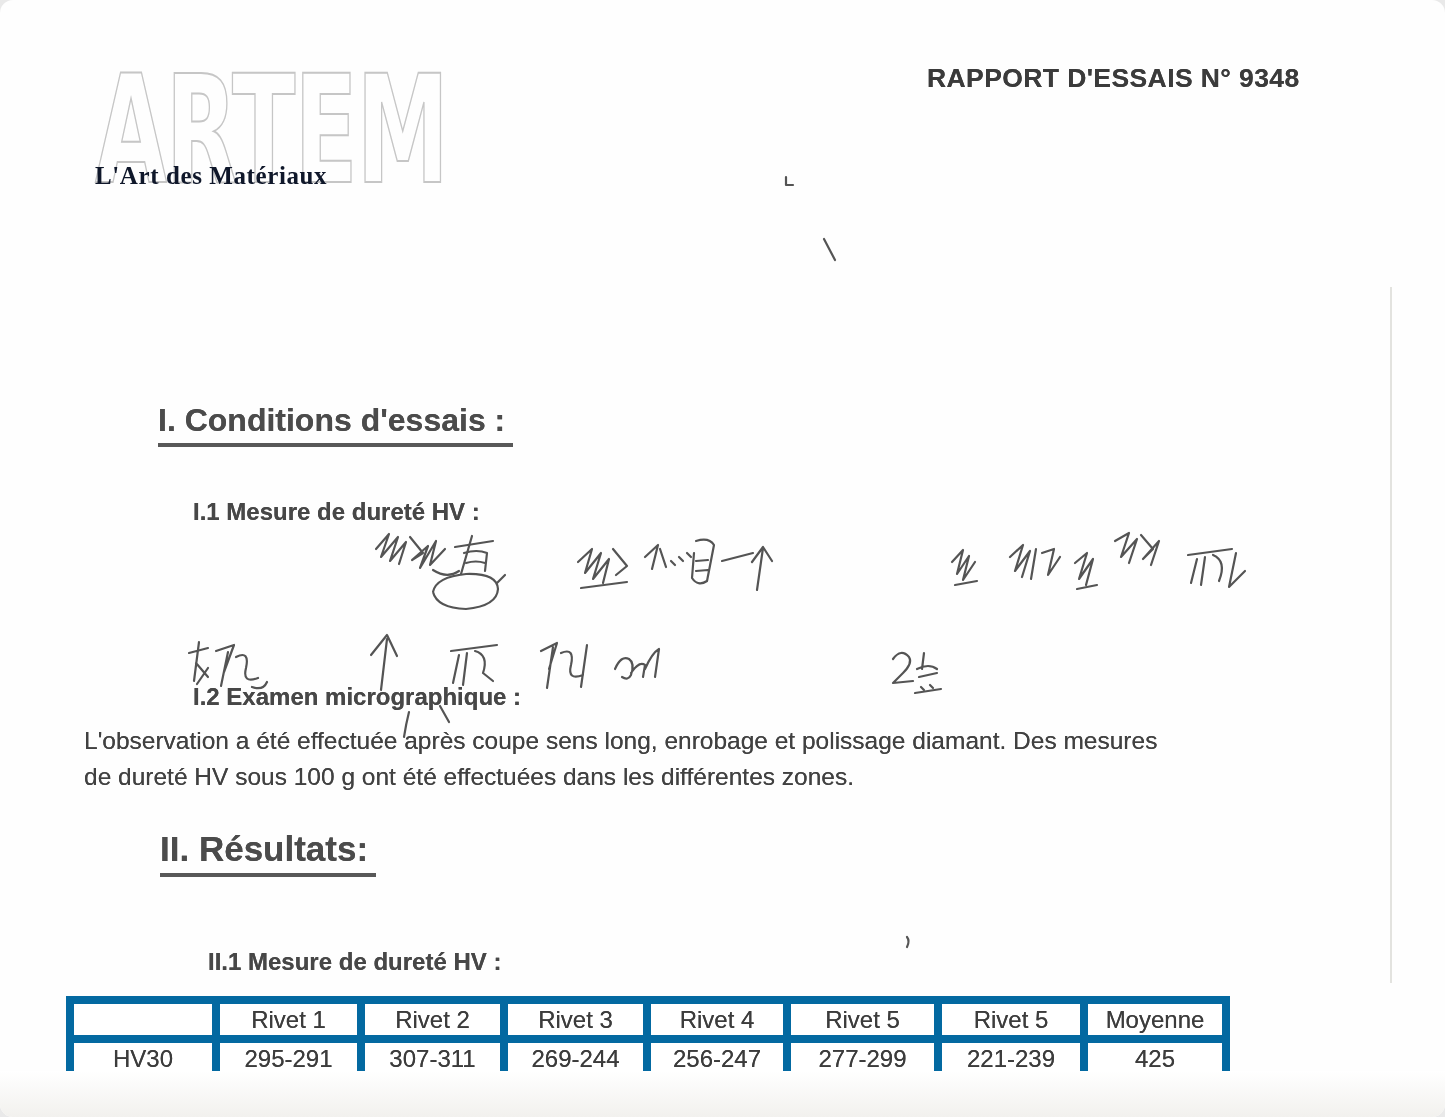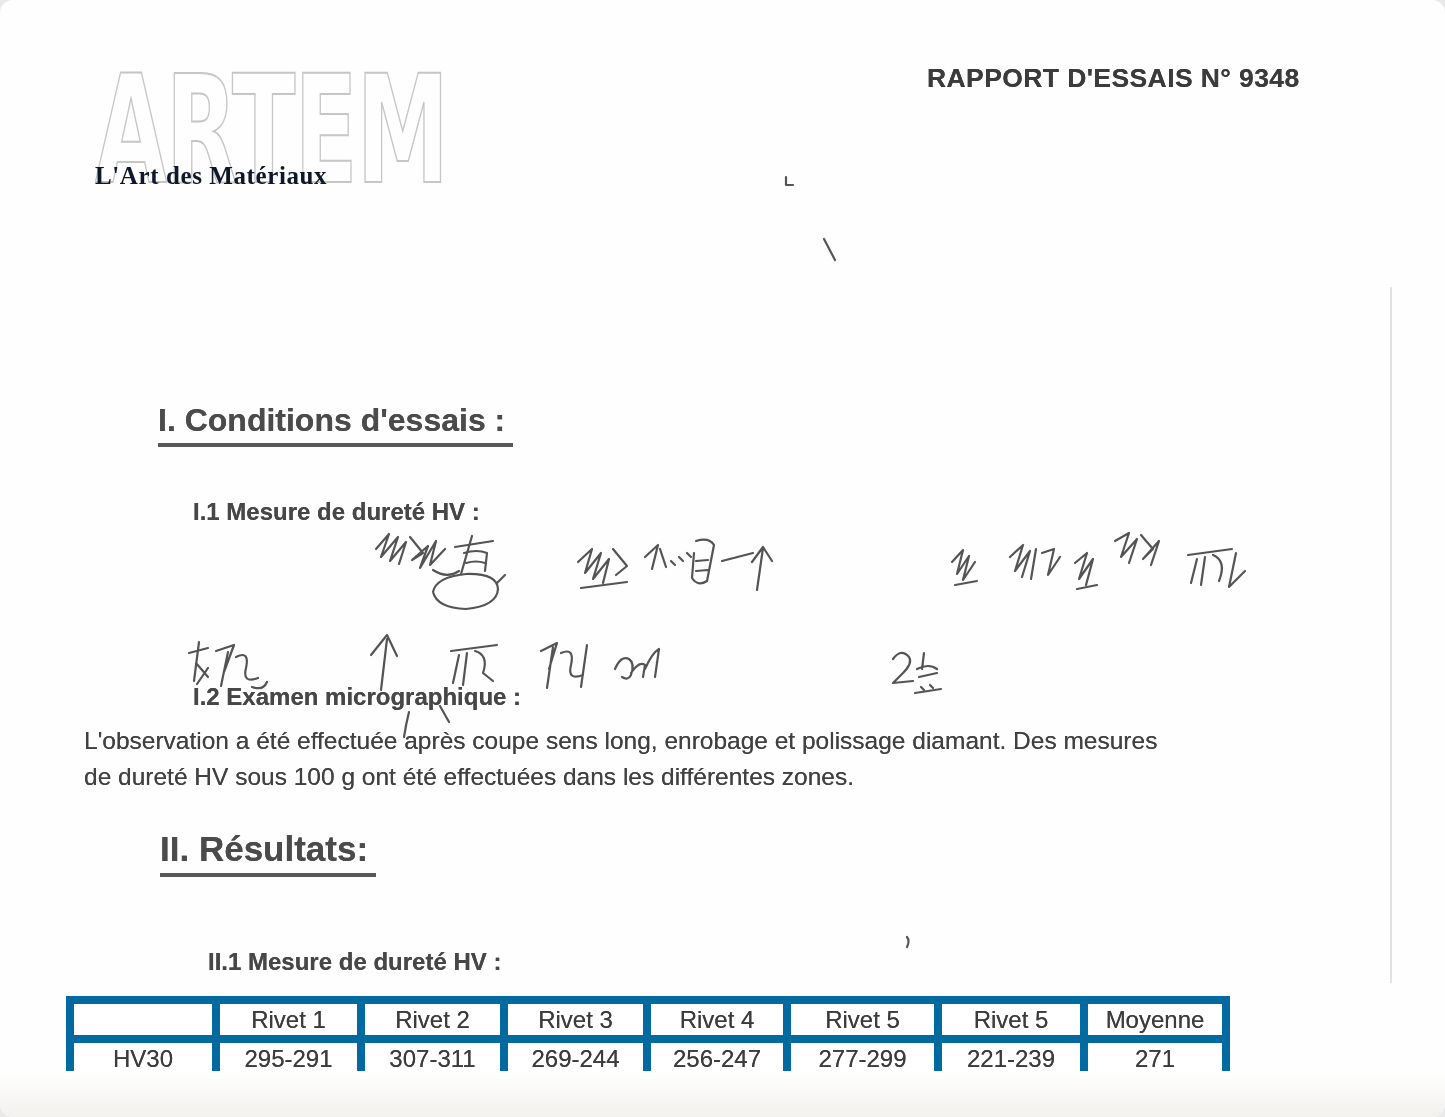--- a/index.html
+++ b/index.html
@@ -148,21 +148,21 @@
         <td>Moyenne</td>
       </tr>
       <tr>
         <td>HV30</td>
         <td>295-291</td>
         <td>307-311</td>
         <td>269-244</td>
         <td>256-247</td>
         <td>277-299</td>
         <td>221-239</td>
-        <td>271</td>
+        <td>425</td>
       </tr>
     </tbody>
       </table>
   </div>
 
   <svg class="abs overlay" width="1445" height="1117" viewBox="0 0 1445 1117" xmlns="http://www.w3.org/2000/svg">
     <g stroke="#3d3d3d" stroke-width="2.2" fill="none" stroke-linecap="round" stroke-linejoin="round" opacity="0.88">
 
       <path d="M376,549 L389,534 L381,557 L398,537 L390,561 L406,542 L399,564"></path>
       <path d="M410,537 L423,553 L412,560 L428,546 L420,568 L436,541 L430,565 L445,549"></path>

